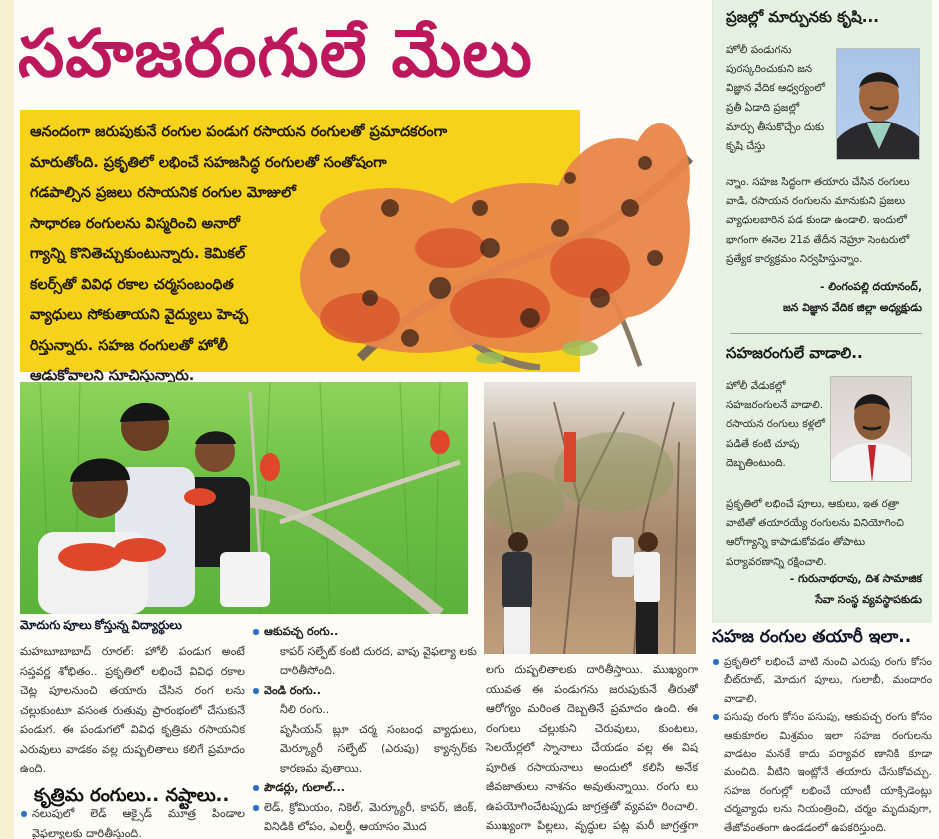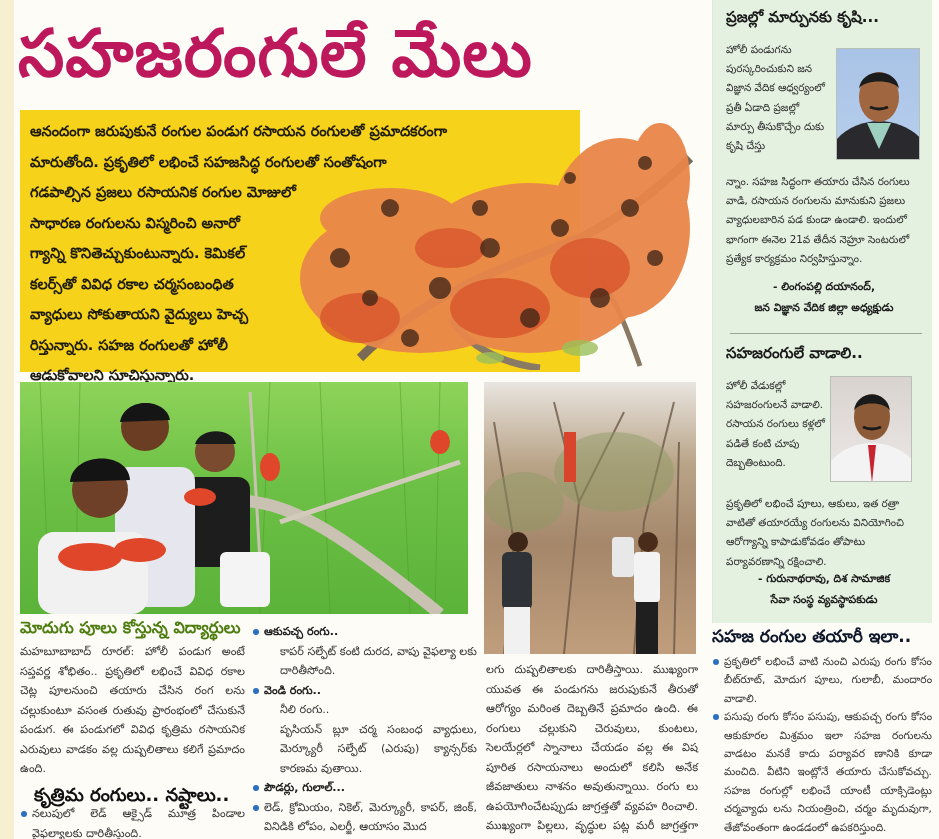--- a/index.html
+++ b/index.html
@@ -16,37 +16,37 @@
   .lead-text { position: absolute; left: 30px; top: 116px; width: 282px;
     font-size: 14.5px; line-height: 30.5px; font-weight: bold; color: #1d1a10; }
 
   .flower-photo { position: absolute; left: 300px; top: 118px; width: 400px; height: 252px; overflow: hidden; }
 
   .photo-kids { position: absolute; left: 20px; top: 382px; width: 448px; height: 232px; overflow: hidden;
     background: linear-gradient(180deg, #8ed35a 0%, #6cc045 45%, #5cb33a 100%); }
   .photo-forest { position: absolute; left: 484px; top: 382px; width: 212px; height: 272px; overflow: hidden;
     background: linear-gradient(180deg, #e9e5e0 0%, #b9a488 30%, #a5876a 60%, #c09e7d 100%); }
 
-  .caption { position: absolute; left: 20px; top: 618px; width: 230px; font-size: 16px; font-weight: bold; color: #4d7c0f; }
+  .caption { position: absolute; left: 20px; top: 618px; width: 230px; font-size: 12px; font-weight: bold; color: #0f172a; font-family: Liberation Serif, serif; }
 
   .col-text { position: absolute; font-size: 11.2px; line-height: 19.5px; color: #333; text-align: justify; }
   .col1 { left: 20px; top: 642px; width: 225px; }
   .col2 { left: 252px; top: 622px; width: 225px; }
   .col3 { left: 486px; top: 660px; width: 212px; }
 
   .subhead { font-size: 18px; font-weight: bold; color: #111; }
   .bullet-row { position: relative; padding-left: 12px; }
   .bullet { position: absolute; left: 1px; top: 7px; width: 6px; height: 6px; border-radius: 50%; background: #2a6fc2; }
   .indent { padding-left: 28px; }
   .bold-item { font-weight: bold; color: #222; }
 
   .sidebar { position: absolute; left: 712px; top: 0; width: 220px; height: 623px; background: #e4f1e1; border-left: 1px solid #dde8da; }
   .sb-title { position: absolute; font-size: 15px; font-weight: bold; color: #1a1a1a; }
   .sb-text { position: absolute; font-size: 10.4px; line-height: 19.2px; color: #2b2b2b; }
-  .sb-sign { position: absolute; font-size: 10.8px; font-weight: bold; line-height: 21px; color: #1a1a1a; text-align: center; }
+  .sb-sign { position: absolute; font-size: 10.8px; font-weight: bold; line-height: 21px; color: #1a1a1a; text-align: right; }
   .sb-divider { position: absolute; left: 730px; top: 333px; width: 192px; height: 1px; background: #9aa59a; }
 
   .portrait { position: absolute; overflow: hidden; border: 1px solid #b8c0b8; }
   .portrait1 { left: 836px; top: 48px; width: 84px; height: 112px; background: linear-gradient(180deg, #a9c3e6 0%, #b7cfee 100%); }
   .portrait2 { left: 830px; top: 376px; width: 82px; height: 106px; background: linear-gradient(180deg, #d9d3cf 0%, #ece8e6 100%); }
 
   .recipe-title { position: absolute; left: 712px; top: 626px; font-size: 17px; font-weight: bold; color: #0f172a; }
   .recipe-text { position: absolute; left: 712px; top: 652px; width: 220px; font-size: 10.6px; line-height: 18.4px; color: #333; text-align: justify; }
 </style>
 </head>

